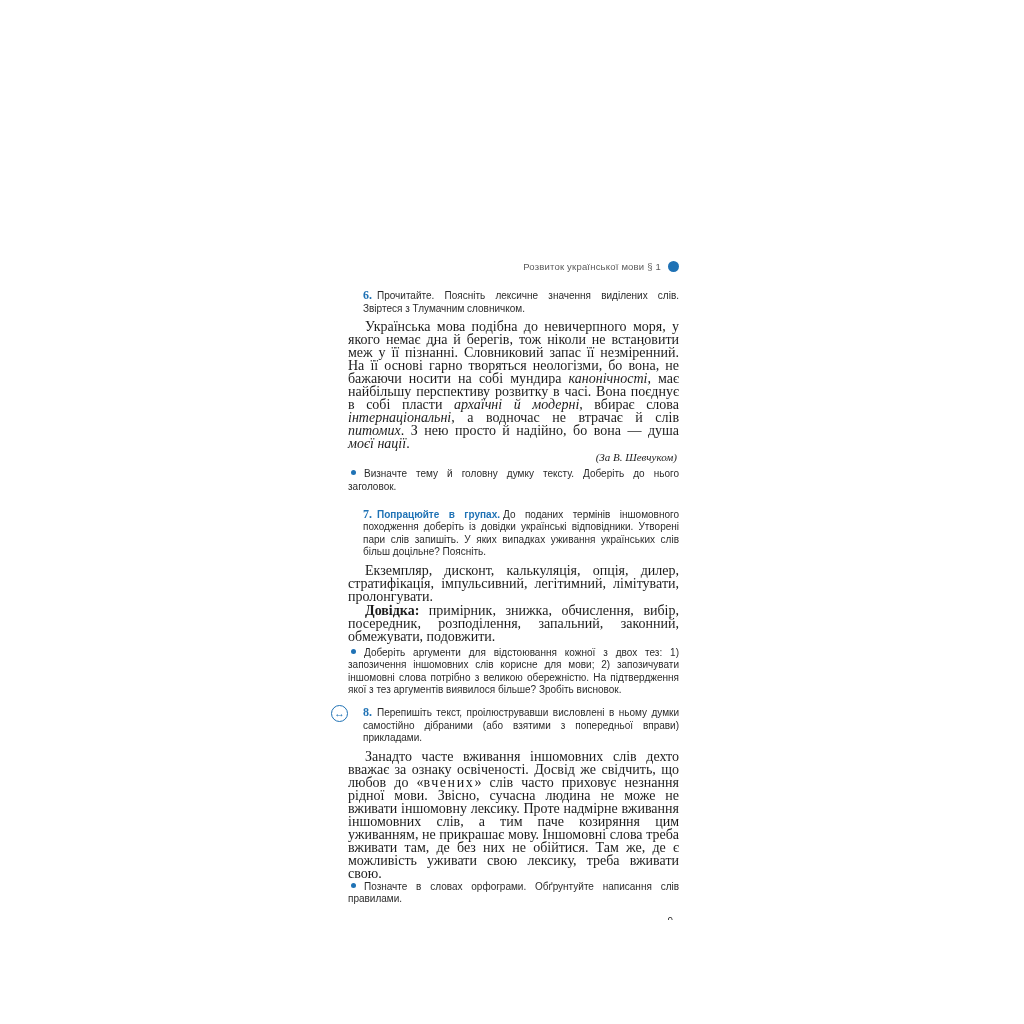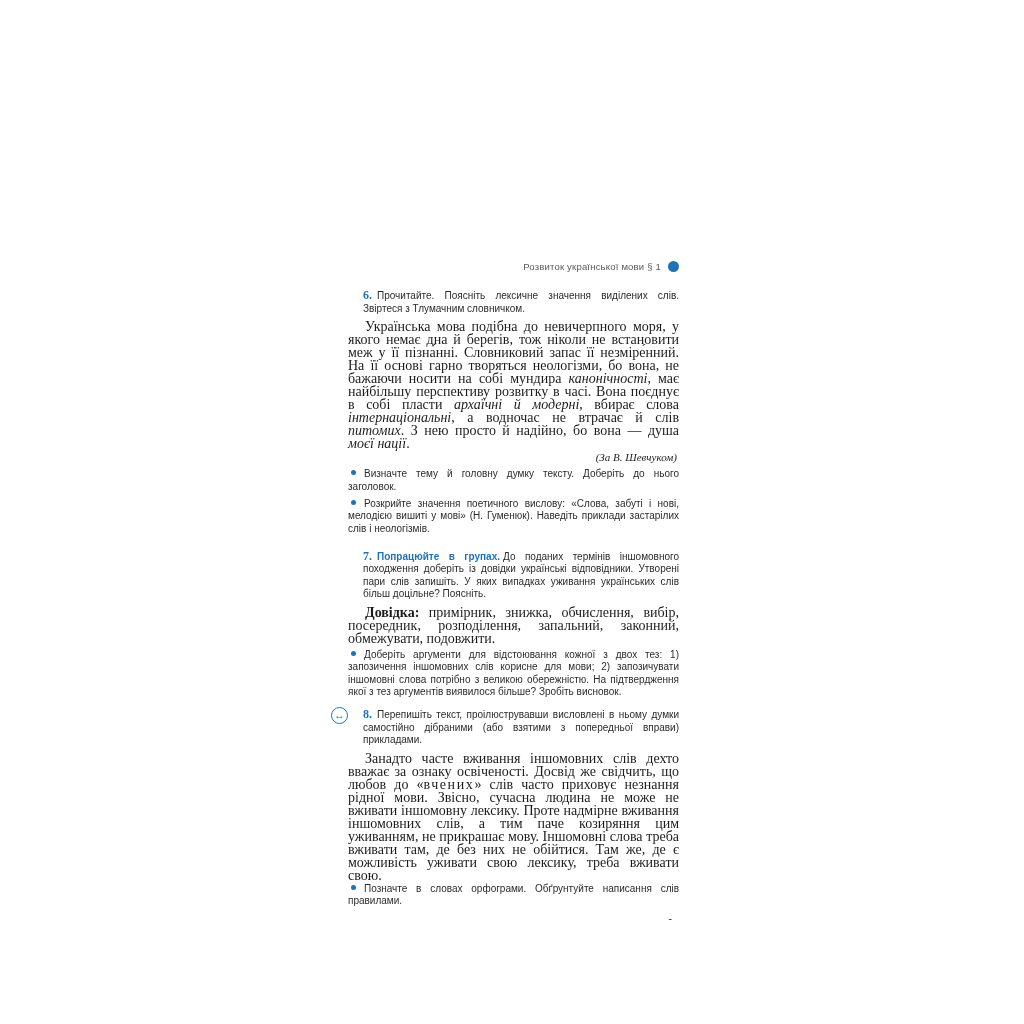--- a/index.html
+++ b/index.html
@@ -47,26 +47,26 @@
       <span class="section-dot"></span>
     </div>
 
     <p class="ex"><span class="ex-num">6.</span><span>Прочитайте. Поясніть лексичне значення виділених слів. Звіртеся з Тлумачним словничком.</span></p>
 
     <p class="serif ind"><span>Українська мова подібна до невичерпного моря, у якого немає дна й берегів, тож ніколи не встановити меж у її пізна́нні. Словниковий запас її незміре́нний. На її основі гарно творяться неологізми, бо вона, не бажаючи носити на собі мундира </span><span class="it">канонічності</span><span>, має найбільшу перспективу розвитку в часі. Вона поєднує в собі пласти </span><span class="it">архаїчні й модерні</span><span>, вбирає слова </span><span class="it">інтернаціональні</span><span>, а водночас не втрачає й слів </span><span class="it">питомих</span><span>. З нею просто й надійно, бо вона — душа </span><span class="it">моєї нації</span><span>.</span></p>
 
     <div class="attribution">(За В. Шевчуком)</div>
 
     <div class="bullet"><span class="bdot"></span><span>Визначте тему й головну думку тексту. Доберіть до нього заголовок.</span></div>
-    <div class="bullet"><span class="bdot"></span><span>Розкрийте значення поетичного вислову: «Слова, забуті і нові, мелодією вишиті у мові» (Н. Гуменюк). Наведіть приклади застарілих слів і неологізмів.</span></div>
 
     <div class="gap-m"></div>
 
     <p class="ex"><span class="ex-num">7.</span><span class="ex-lead">Попрацюйте в групах.</span><span>До поданих термінів іншомовного походження доберіть із довідки українські відповідники. Утворені пари слів запишіть. У яких випадках уживання українських слів більш доцільне? Поясніть.</span></p>
 
+    <p class="serif ind">Екземпляр, дисконт, калькуляція, опція, дилер, стратифікація, імпульсивний, легітимний, лімітувати, пролонгувати.</p>
     <p class="serif ind" style="margin-bottom:4px;"><span class="bold">Довідка:</span><span> примірник, знижка, обчислення, вибір, посередник, розподілення, запальний, законний, обмежувати, подовжити.</span></p>
 
     <div class="bullet"><span class="bdot"></span><span>Доберіть аргументи для відстоювання кожної з двох тез: 1) запозичення іншомовних слів корисне для мови; 2) запозичувати іншомовні слова потрібно з великою обережністю. На підтвердження якої з тез аргументів виявилося більше? Зробіть висновок.</span></div>
 
     <div class="gap-s"></div>
 
     <div class="ex8wrap">
       <span class="swap-icon">↔</span>
       <p class="ex"><span class="ex-num">8.</span><span>Перепишіть текст, проілюструвавши висловлені в ньому думки самостійно дібраними (або взятими з попередньої вправи) прикладами.</span></p>
     </div>

